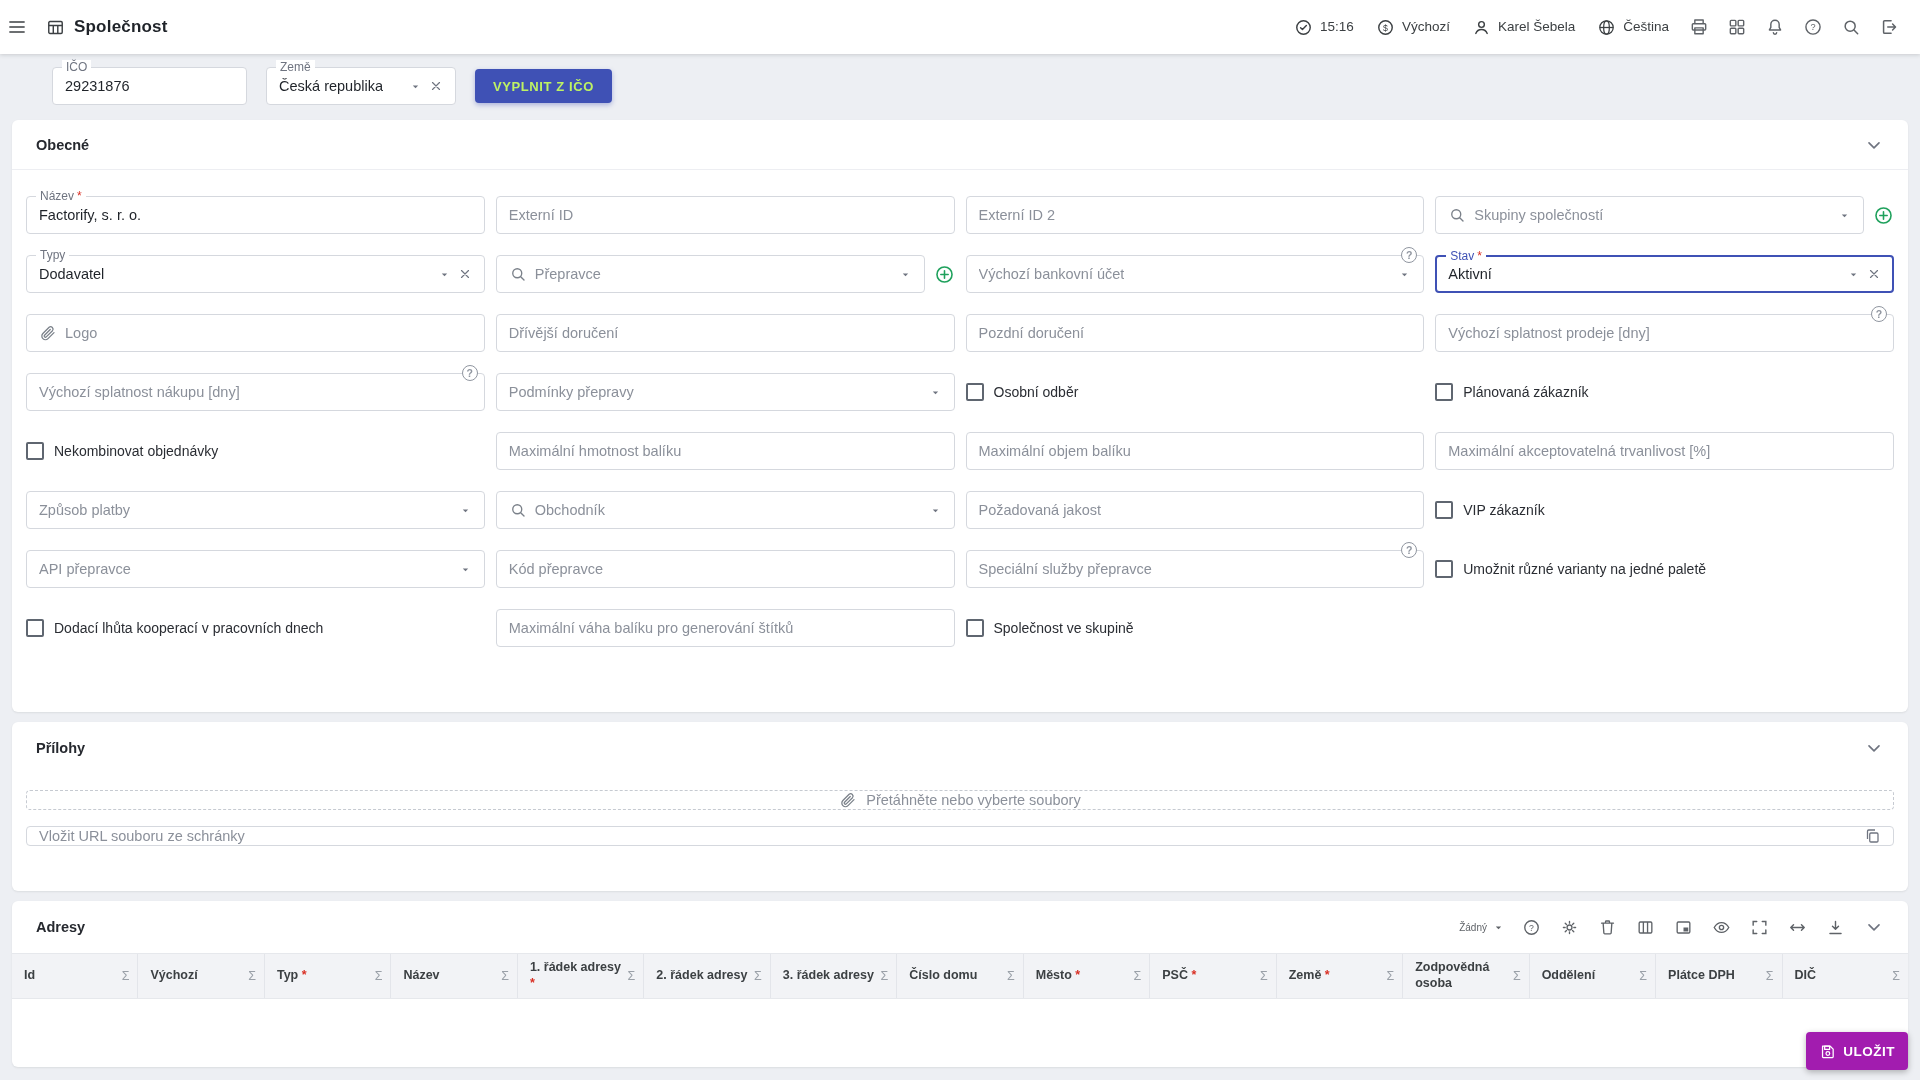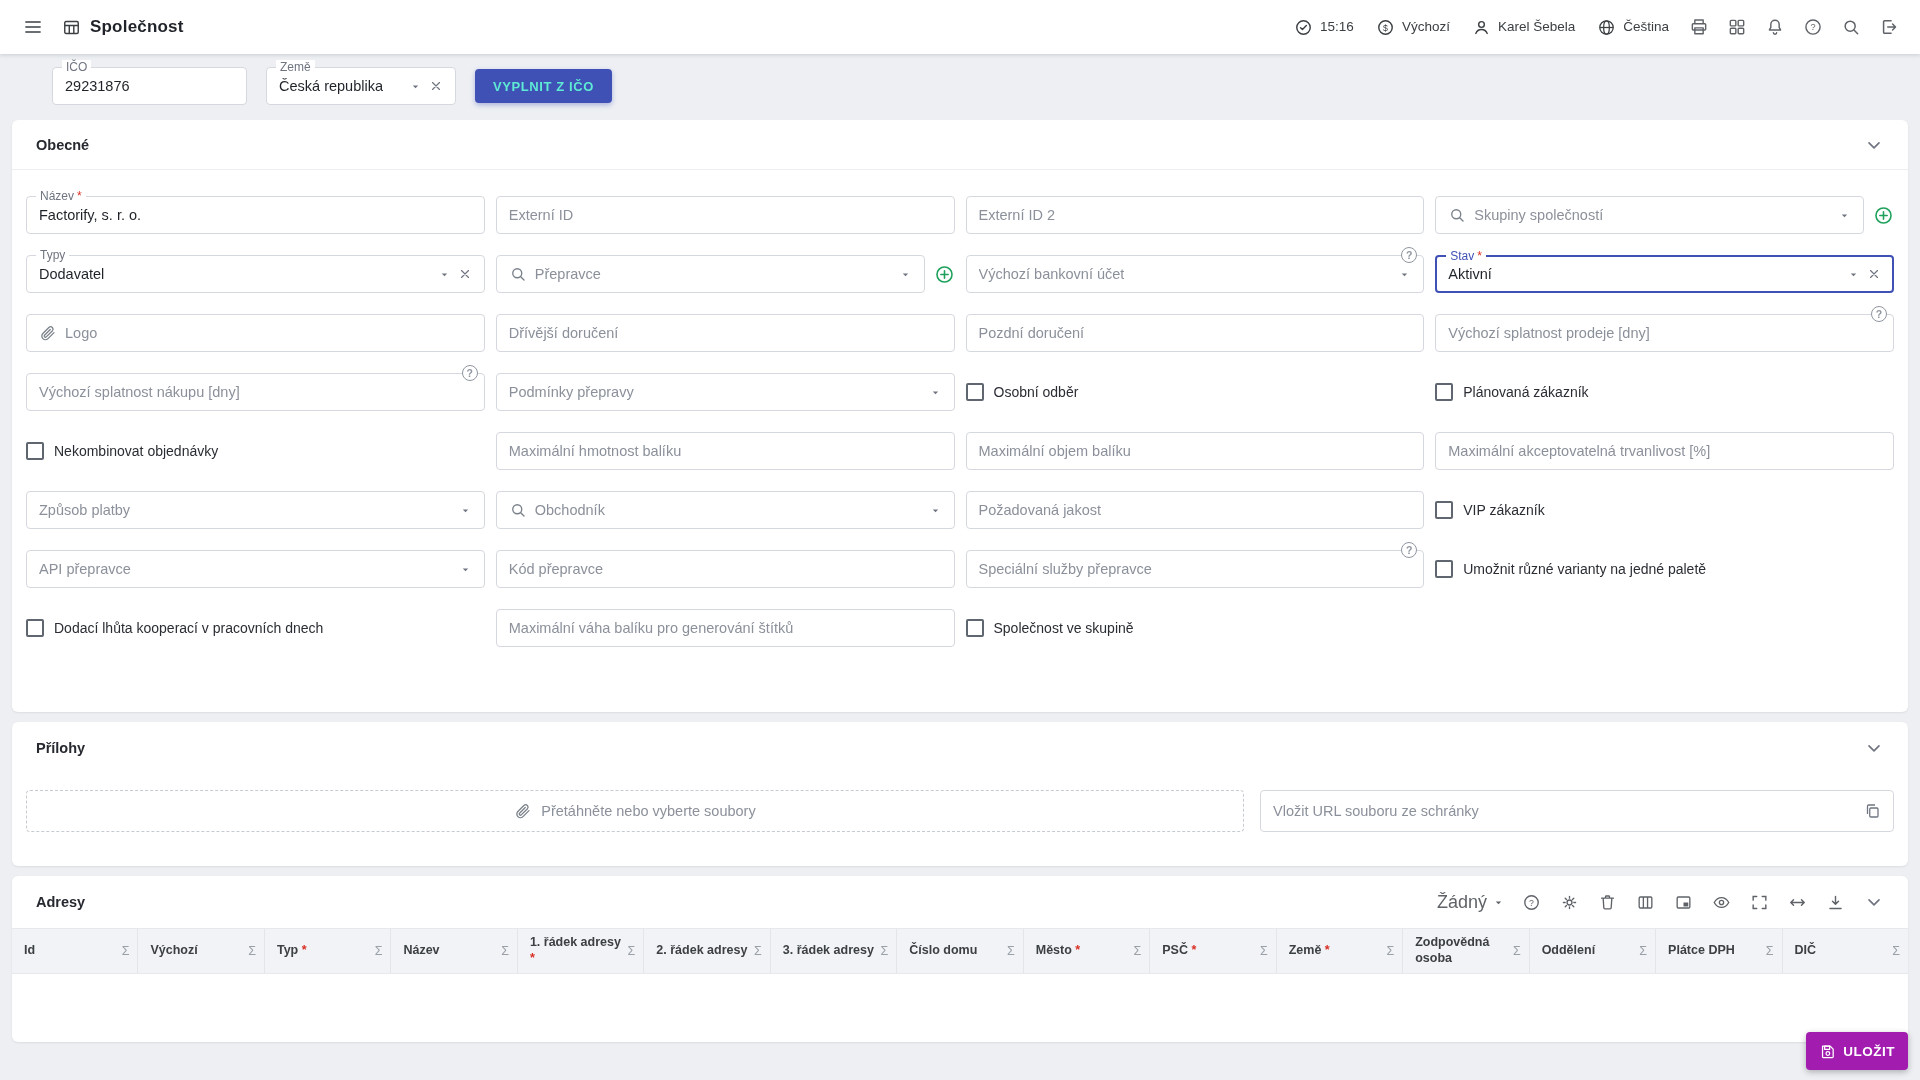--- a/index.html
+++ b/index.html
@@ -9,21 +9,21 @@
     font-family: "Liberation Sans", "DejaVu Sans", sans-serif;
     background: #edeff3;
     color: #24262b;
     overflow: hidden;
   }
   svg { display: block; }
 
   
   .topbar {
     height: 54px; background: #fff; display: flex; align-items: center;
-    padding: 0 14px 0 16px; box-shadow: 0 1px 4px rgba(60,64,67,.20);
+    padding: 0 14px 0 0; box-shadow: 0 1px 4px rgba(60,64,67,.20);
     position: relative; z-index: 10;
   }
   .tb-left { display: flex; align-items: center; gap: 12px; }
   .title-group { display: flex; align-items: center; gap: 9px; }
   .page-title { font-size: 17px; font-weight: 700; color: #1f2329; letter-spacing: .2px; }
   .iconbtn {
     width: 34px; height: 34px; display: flex; align-items: center; justify-content: center;
     background: transparent; border: none; border-radius: 50%; cursor: pointer; color: #5f6368; flex: none;
   }
   .tb-right { margin-left: auto; display: flex; align-items: center; gap: 4px; }
@@ -61,52 +61,52 @@
 
   .checkbox-cell { display: flex; align-items: center; gap: 10px; height: 38px; cursor: pointer; }
   .cb { width: 18px; height: 18px; border: 2px solid #5f6670; border-radius: 2px; background: #fff; flex: none; }
   .cb-label { font-size: 14px; font-weight: 500; color: #2a2d33; }
 
   
   .icobar { display: flex; align-items: flex-start; gap: 19px; padding: 13px 20px 15px; margin-left: 32px; }
   .icobar .field { width: 195px; }
   .icobar .field.country { width: 190px; }
   .primary-btn {
-    height: 34px; margin-top: 2px; padding: 0 18px; background: #3f51b5; color: #5eead4;
+    height: 34px; margin-top: 2px; padding: 0 18px; background: #3f51b5; color: #bef264;
     border: none; border-radius: 4px; font-family: inherit; font-weight: 700; font-size: 13px;
     letter-spacing: .6px; cursor: pointer; box-shadow: 0 2px 5px rgba(63,81,181,.38); white-space: nowrap;
   }
 
   
   .card { background: #fff; border-radius: 6px; margin: 0 12px; box-shadow: 0 1px 2px rgba(60,64,67,.10); }
   .card + .card { margin-top: 10px; }
   .card-head { height: 52px; display: flex; align-items: center; padding: 0 24px; }
   .card-head.bordered { height: 50px; border-bottom: 1px solid #edeef2; }
   .card-title { font-size: 14.5px; font-weight: 700; color: #26292f; }
   .head-chevron { margin-left: auto; color: #6f7480; cursor: pointer; background: none; border: none; display: flex; }
 
   .gen-grid {
     display: grid; grid-template-columns: repeat(4, 1fr);
     column-gap: 11px; row-gap: 21px; padding: 26px 14px 44px;
   }
   .gen-grid > * { min-width: 0; }
 
   
-  .attach-row { display: flex; gap: 16px; padding: 16px 14px 34px; }
+  .attach-row { display: flex; gap: 16px; padding: 16px 14px 45px; flex-direction: column; }
   .dropzone {
     flex: 2; height: 42px; border: 1px dashed #c6cad1; border-radius: 4px;
     display: flex; align-items: center; justify-content: center; gap: 9px;
     color: #8b909a; font-size: 14.5px; cursor: pointer;
   }
   .url-field { flex: 1; height: 42px; }
 
   
   .addr-card { height: 166px; overflow: hidden; }
   .addr-toolbar { margin-left: auto; display: flex; align-items: center; gap: 15px; color: #5f6368; }
-  .groupby { display: flex; align-items: center; gap: 5px; font-size: 18px; color: #5f6368; cursor: pointer; }
+  .groupby { display: flex; align-items: center; gap: 5px; font-size: 10px; color: #5f6368; cursor: pointer; }
   .tool-ic { background: none; border: none; color: #5f6368; cursor: pointer; display: flex; padding: 2px; }
   .thead { display: flex; background: #f2f3f6; border-top: 1px solid #e6e8ec; border-bottom: 1px solid #e6e8ec; min-height: 46px; }
   .th { flex: 1 1 0; min-width: 0; display: flex; align-items: center; gap: 4px; padding: 6px 8px 6px 12px; border-right: 1px solid #e3e5ea; cursor: pointer; }
   .th:last-child { border-right: none; }
   .th-label { font-size: 12.5px; font-weight: 700; color: #3c4043; line-height: 1.25; flex: 1; }
   .sigma { font-size: 12.5px; color: #9aa0a8; flex: none; }
 
   
   .save-btn {
     position: fixed; right: 12px; bottom: 10px; height: 38px; padding: 0 13px;

